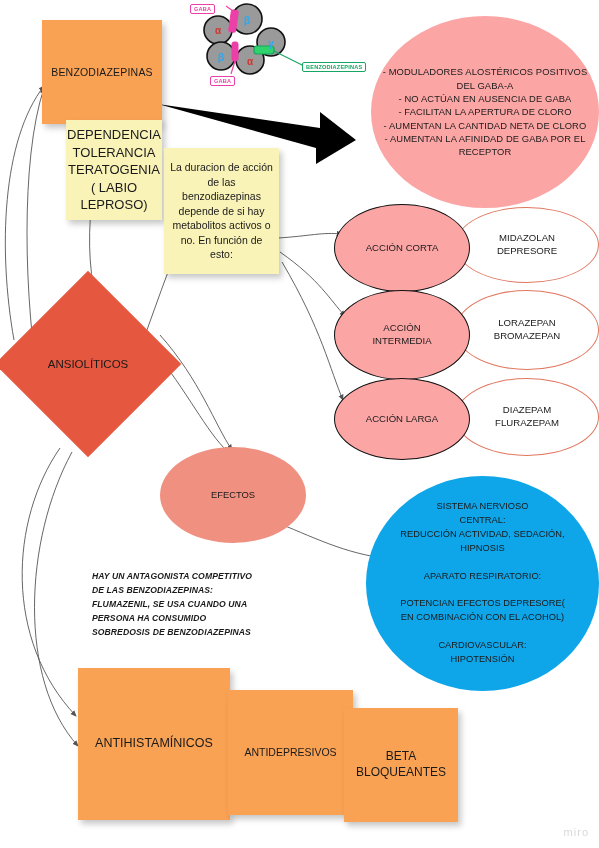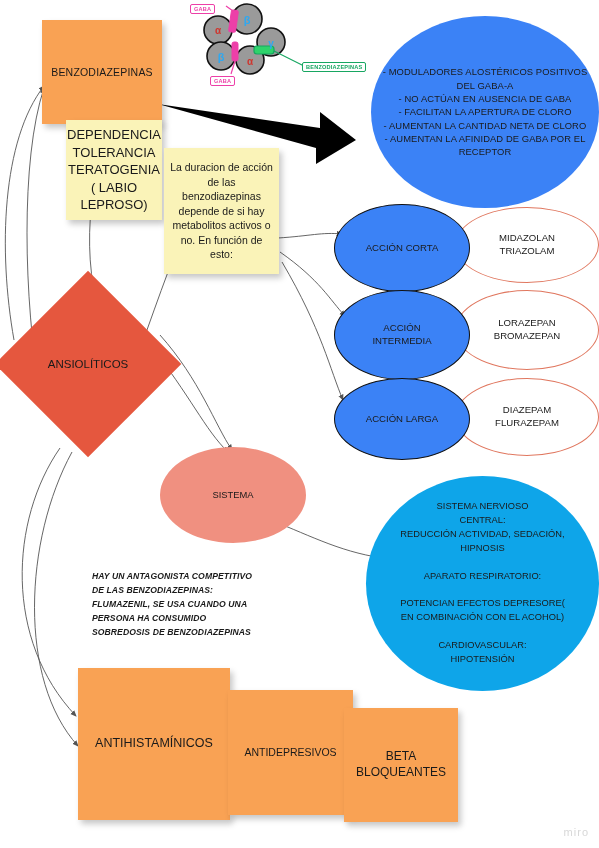--- a/index.html
+++ b/index.html
@@ -10,21 +10,21 @@
   .node{position:absolute;box-sizing:border-box;display:flex;align-items:center;
         justify-content:center;text-align:center;}
 
   
   .sticky{box-shadow:3px 4px 6px rgba(0,0,0,.22);}
   .sticky-orange{background:#F9A254;}
   .sticky-yellow{background:#FAF3B8;}
 
   
   .ellipse{border-radius:50%;}
-  .ell-red{background:#3b82f6;border:1.6px solid #111;}
+  .ell-red{background:#fca5a5;border:1.6px solid #111;}
   .ell-white{background:#ffffff;border:1.3px solid #E0775F;}
   .ell-pink{background:#F09080;}
   .ell-pink-b{background:#0ea5e9;}
   .diamond{background:#E5573E;transform:rotate(45deg);}
   .diamond-label{position:absolute;display:flex;align-items:center;
                  justify-content:center;text-align:center;}
 
   .txt{line-height:1.22;white-space:pre-line;padding:2px 6px;}
   .t-bz{font-size:10.5px;letter-spacing:.2px;}
   .t-yellow1{font-size:13px;line-height:1.34;}
@@ -143,21 +143,21 @@
   <div class="node ellipse ell-red" style="left:371px;top:16px;width:228px;height:192px;border:none;">
     <span class="txt t-bigred">- MODULADORES ALOSTÉRICOS POSITIVOS DEL GABA-A
 - NO ACTÚAN EN AUSENCIA DE GABA
 - FACILITAN LA APERTURA DE CLORO
 - AUMENTAN LA CANTIDAD NETA DE CLORO
 - AUMENTAN LA AFINIDAD DE GABA POR EL RECEPTOR</span>
   </div>
 
   <div class="node ellipse ell-white" style="left:455px;top:207px;width:144px;height:76px;">
     <span class="txt t-drug">MIDAZOLAN
-TRIAZOLAM</span>
+DEPRESORE</span>
   </div>
   <div class="node ellipse ell-white" style="left:455px;top:290px;width:144px;height:80px;">
     <span class="txt t-drug">LORAZEPAN
 BROMAZEPAN</span>
   </div>
   <div class="node ellipse ell-white" style="left:455px;top:378px;width:144px;height:78px;">
     <span class="txt t-drug">DIAZEPAM
 FLURAZEPAM</span>
   </div>
 
@@ -171,21 +171,21 @@
   <div class="node ellipse ell-red" style="left:334px;top:378px;width:136px;height:82px;justify-content:center;">
     <span class="txt t-accion">ACCIÓN LARGA</span>
   </div>
 
   <div class="node diamond" style="left:22px;top:298px;width:132px;height:132px;"></div>
   <div class="diamond-label" style="left:22px;top:298px;width:132px;height:132px;">
     <span class="txt t-ansio">ANSIOLÍTICOS</span>
   </div>
 
   <div class="node ellipse ell-pink" style="left:160px;top:447px;width:146px;height:96px;">
-    <span class="txt t-efectos">SISTEMA</span>
+    <span class="txt t-efectos">EFECTOS</span>
   </div>
 
   <div class="node ellipse ell-pink-b" style="left:366px;top:476px;width:233px;height:215px;">
     <span class="txt t-pinkbig">SISTEMA NERVIOSO
 CENTRAL:
 REDUCCIÓN ACTIVIDAD, SEDACIÓN,
 HIPNOSIS
 
 APARATO RESPIRATORIO:
 

